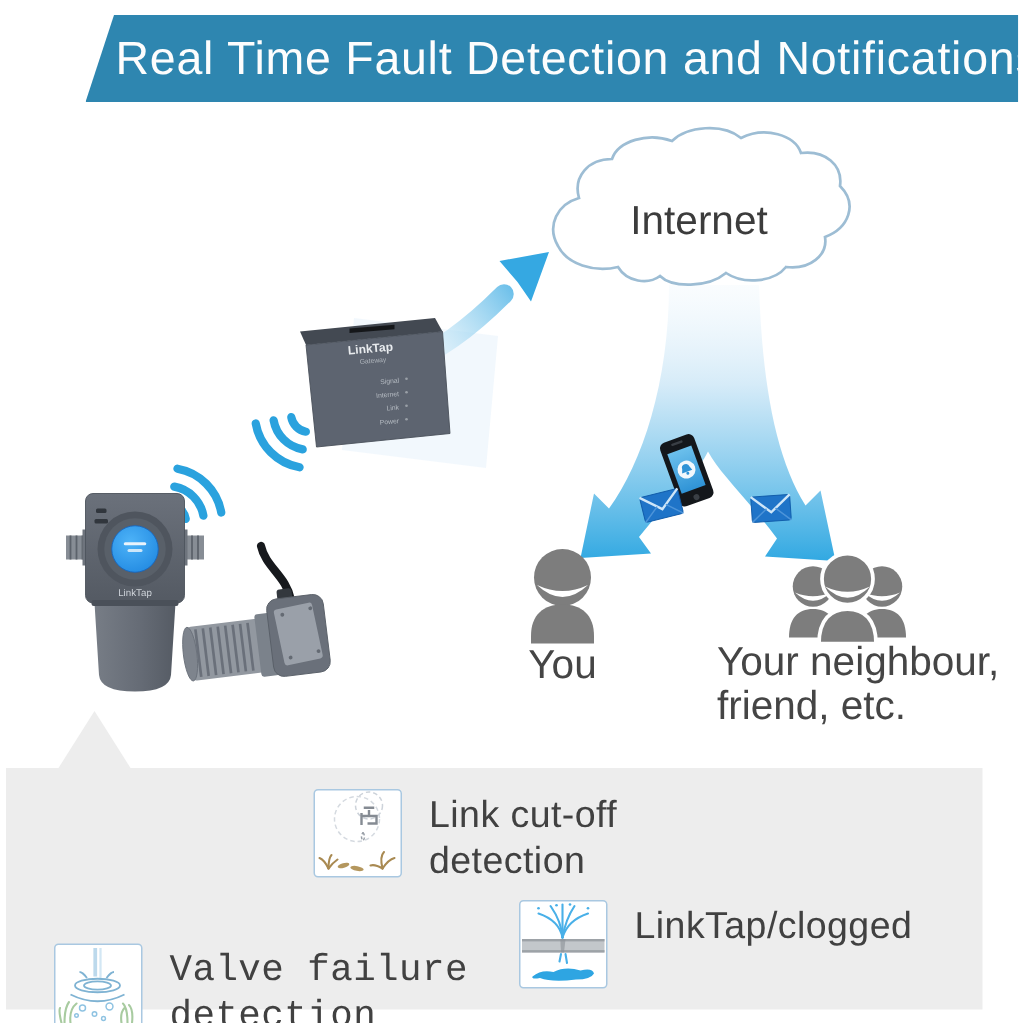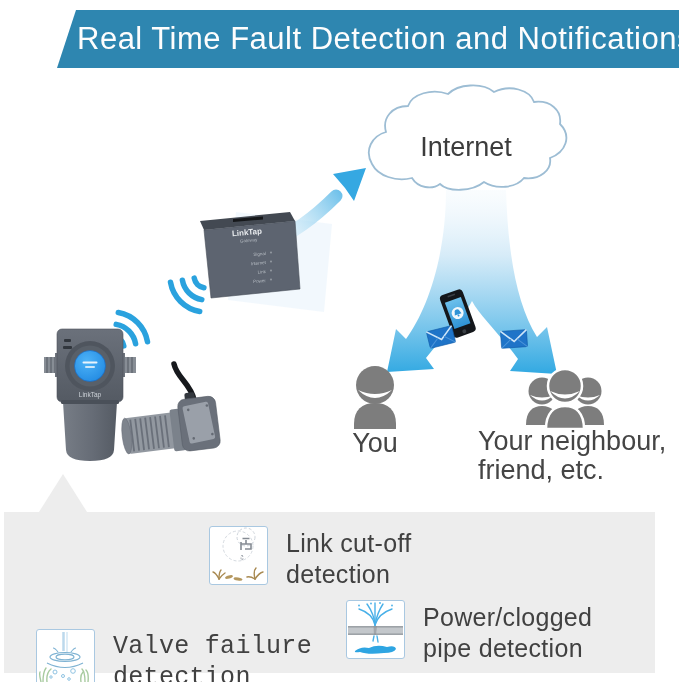--- a/index.html
+++ b/index.html
@@ -311,18 +311,17 @@
       </g>
       <g fill="#49b0e8">
         <circle cx="12" cy="4.5" r="0.9"></circle>
           <circle cx="24" cy="2.5" r="0.9"></circle>
         <circle cx="33" cy="2" r="0.9"></circle>
           <circle cx="45" cy="4.5" r="0.9"></circle>
       </g>
       <path d="M8,50 q6,-5 14,-3 q8,-4 18,-1 q8,-2 9,2 q-2,4 -12,4 q-16,2 -24,-1 q-6,1 -5,-1 z" fill="#2ea5e2"></path>
     </svg>
     <div class="f-text">
-      <div>Power/clogged</div>
-      <div>pipe detection</div>
+      <div>LinkTap/clogged</div>
     </div>
   </div>
 
 </div>
 
 </body></html>

